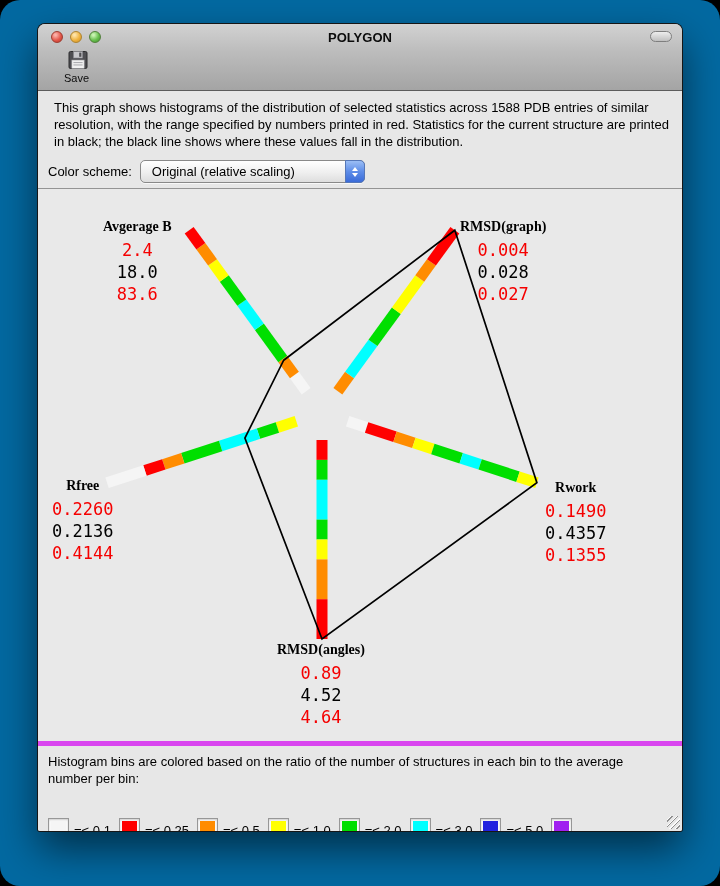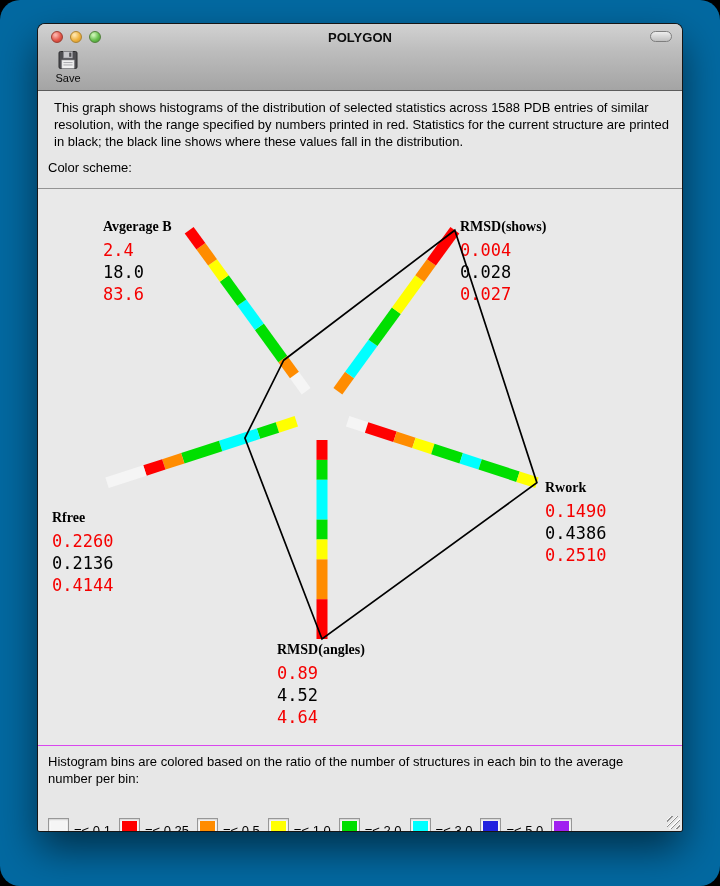--- a/index.html
+++ b/index.html
@@ -15,42 +15,42 @@
   .traffic{position:absolute;left:13px;top:7px;display:flex;gap:7px;}
   .light{width:12px;height:12px;border-radius:50%;display:inline-block;}
   .light.red{background:radial-gradient(circle at 35% 30%,#FBB1A8 8%,#E4584B 55%,#B5382B);border:1px solid #9e3c30;box-sizing:border-box;}
   .light.yellow{background:radial-gradient(circle at 35% 30%,#FDE3A9 8%,#F0B33F 55%,#C78D2B);border:1px solid #ad8330;box-sizing:border-box;}
   .light.green{background:radial-gradient(circle at 35% 30%,#C9F3B2 8%,#68C04E 55%,#3F8F2E);border:1px solid #52803c;box-sizing:border-box;}
   .wtitle{position:absolute;left:0;right:0;top:0;height:26px;line-height:27px;text-align:center;
           font-size:13px;font-weight:600;color:#0c0c0c;}
   .capsule{position:absolute;right:10px;top:7px;width:22px;height:11px;border-radius:6px;
            background:linear-gradient(#EDEDED,#BFBFBF);border:1px solid #7e7e7e;box-sizing:border-box;}
   .toolbtn{position:absolute;left:9px;top:25px;width:42px;height:38px;display:flex;flex-direction:column;
-           align-items:center;justify-content:flex-start;}
+           align-items:flex-end;justify-content:flex-start;}
   .toolbtn svg{display:block;}
   .save-label{font-size:11px;color:#0c0c0c;margin-top:1px;}
   
   .desc-panel{position:relative;height:98px;box-sizing:border-box;background:#E7E7E7;
               border-bottom:1px solid #949494;padding:8px 16px;}
   .desc{margin:0;font-size:13px;line-height:17px;color:#000;width:626px;}
   .scheme-row{position:absolute;left:10px;top:69px;display:flex;align-items:center;}
   .scheme-label{font-size:13px;color:#000;margin-right:8px;}
   .popup{position:relative;width:225px;height:23px;box-sizing:border-box;border:1px solid #898989;
          border-radius:5px;background:linear-gradient(#FFFFFF,#EFEFEF 55%,#DEDEDE);
          display:flex;align-items:center;padding-left:11px;box-shadow:0 1px 0 rgba(255,255,255,.7);}
   .popup-text{font-size:13px;color:#000;}
   .popup-stepper{position:absolute;right:-1px;top:-1px;width:20px;height:23px;border-radius:0 5px 5px 0;
                  background:linear-gradient(#9BBEF5,#5E8DE8 50%,#3A6BD8);border:1px solid #5577b8;
                  box-sizing:border-box;display:flex;flex-direction:column;align-items:center;justify-content:center;gap:2px;}
   .tri{width:0;height:0;border-left:3.5px solid transparent;border-right:3.5px solid transparent;}
   .tri.up{border-bottom:4.5px solid #fff;}
   .tri.down{border-top:4.5px solid #fff;}
   
   .plot-area{position:relative;height:557px;box-sizing:border-box;background:#E9E9E9;
-             border-bottom:1px solid #d946ef;overflow:hidden;}
+             border-bottom:5px solid #d946ef;overflow:hidden;text-align:center;}
   #axis-labels{position:absolute;inset:0;}
   .axis-block{position:absolute;}
   .axis-title{font-family:"Liberation Serif",serif;font-weight:bold;font-size:14px;line-height:18px;
               color:#000;margin-bottom:3px;white-space:nowrap;}
   .axis-val{font-family:"DejaVu Sans Mono",monospace;font-size:17px;line-height:22px;white-space:nowrap;}
   #plot-svg{position:absolute;left:0;top:0;pointer-events:none;}
   
   .footer-panel{position:relative;height:85px;box-sizing:border-box;background:#E7E7E7;padding:7px 10px;}
   .footer-note{margin:0;font-size:13px;line-height:17px;color:#000;width:604px;}
   .legend-row{position:absolute;left:10px;top:53px;display:flex;align-items:center;margin-top:19px;}
@@ -88,50 +88,57 @@
           <rect x="6.4" y="15.4" width="9.2" height="1.1" fill="#aeaeb2"></rect>
         </svg>
         <span class="save-label">Save</span>
       </div>
     </div>
 
     <div class="desc-panel">
       <p class="desc">This graph shows histograms of the distribution of selected statistics across 1588 PDB entries of similar resolution, with the range specified by numbers printed in red.  Statistics for the current structure are printed in black; the black line shows where these values fall in the distribution.</p>
       <div class="scheme-row">
         <span class="scheme-label">Color scheme:</span>
+        <div class="popup">
+          <span class="popup-text">Original (relative scaling)</span>
+          <span class="popup-stepper">
+            <span class="tri up"></span>
+              <span class="tri down"></span>
+          </span>
+        </div>
       </div>
     </div>
 
     <div class="plot-area">
       <div id="axis-labels">
           <div class="axis-block" style="left: 65px; top: 29px;">
             <div class="axis-title">Avgerage B</div>
             <div class="axis-val" style="color: rgb(245, 0, 0);">2.4</div>
             <div class="axis-val" style="color: rgb(0, 0, 0);">18.0</div>
             <div class="axis-val" style="color: rgb(245, 0, 0);">83.6</div>
           </div>
           <div class="axis-block" style="left: 422px; top: 29px;">
-            <div class="axis-title">RMSD(shows)</div>
+            <div class="axis-title">RMSD(graph)</div>
             <div class="axis-val" style="color: rgb(245, 0, 0);">0.004</div>
             <div class="axis-val" style="color: rgb(0, 0, 0);">0.028</div>
             <div class="axis-val" style="color: rgb(245, 0, 0);">0.027</div>
           </div>
           <div class="axis-block" style="left: 507px; top: 290px;">
             <div class="axis-title">Rwork</div>
             <div class="axis-val" style="color: rgb(245, 0, 0);">0.1490</div>
-            <div class="axis-val" style="color: rgb(0, 0, 0);">0.4386</div>
-            <div class="axis-val" style="color: rgb(245, 0, 0);">0.2510</div>
+            <div class="axis-val" style="color: rgb(0, 0, 0);">0.4357</div>
+            <div class="axis-val" style="color: rgb(245, 0, 0);">0.1355</div>
           </div>
           <div class="axis-block" style="left: 239px; top: 452px;">
             <div class="axis-title">RMSD(angles)</div>
             <div class="axis-val" style="color: rgb(245, 0, 0);">0.89</div>
             <div class="axis-val" style="color: rgb(0, 0, 0);">4.52</div>
             <div class="axis-val" style="color: rgb(245, 0, 0);">4.64</div>
           </div>
-          <div class="axis-block" style="left: 14px; top: 288px; margin-top: 32px;">
+          <div class="axis-block" style="left: 14px; top: 288px;">
             <div class="axis-title">Rfree</div>
             <div class="axis-val" style="color: rgb(245, 0, 0);">0.2260</div>
             <div class="axis-val" style="color: rgb(0, 0, 0);">0.2136</div>
             <div class="axis-val" style="color: rgb(245, 0, 0);">0.4144</div>
           </div>
         </div>
       <svg id="plot-svg" width="644" height="556" viewBox="0 0 644 556">
           <g transform="translate(284,224) rotate(-126)">
             <rect x="27" y="-5.5" width="19.9" height="11" fill="#F5F5F5"></rect>
             <rect x="46.9" y="-5.5" width="19.9" height="11" fill="#FF8C00"></rect>

